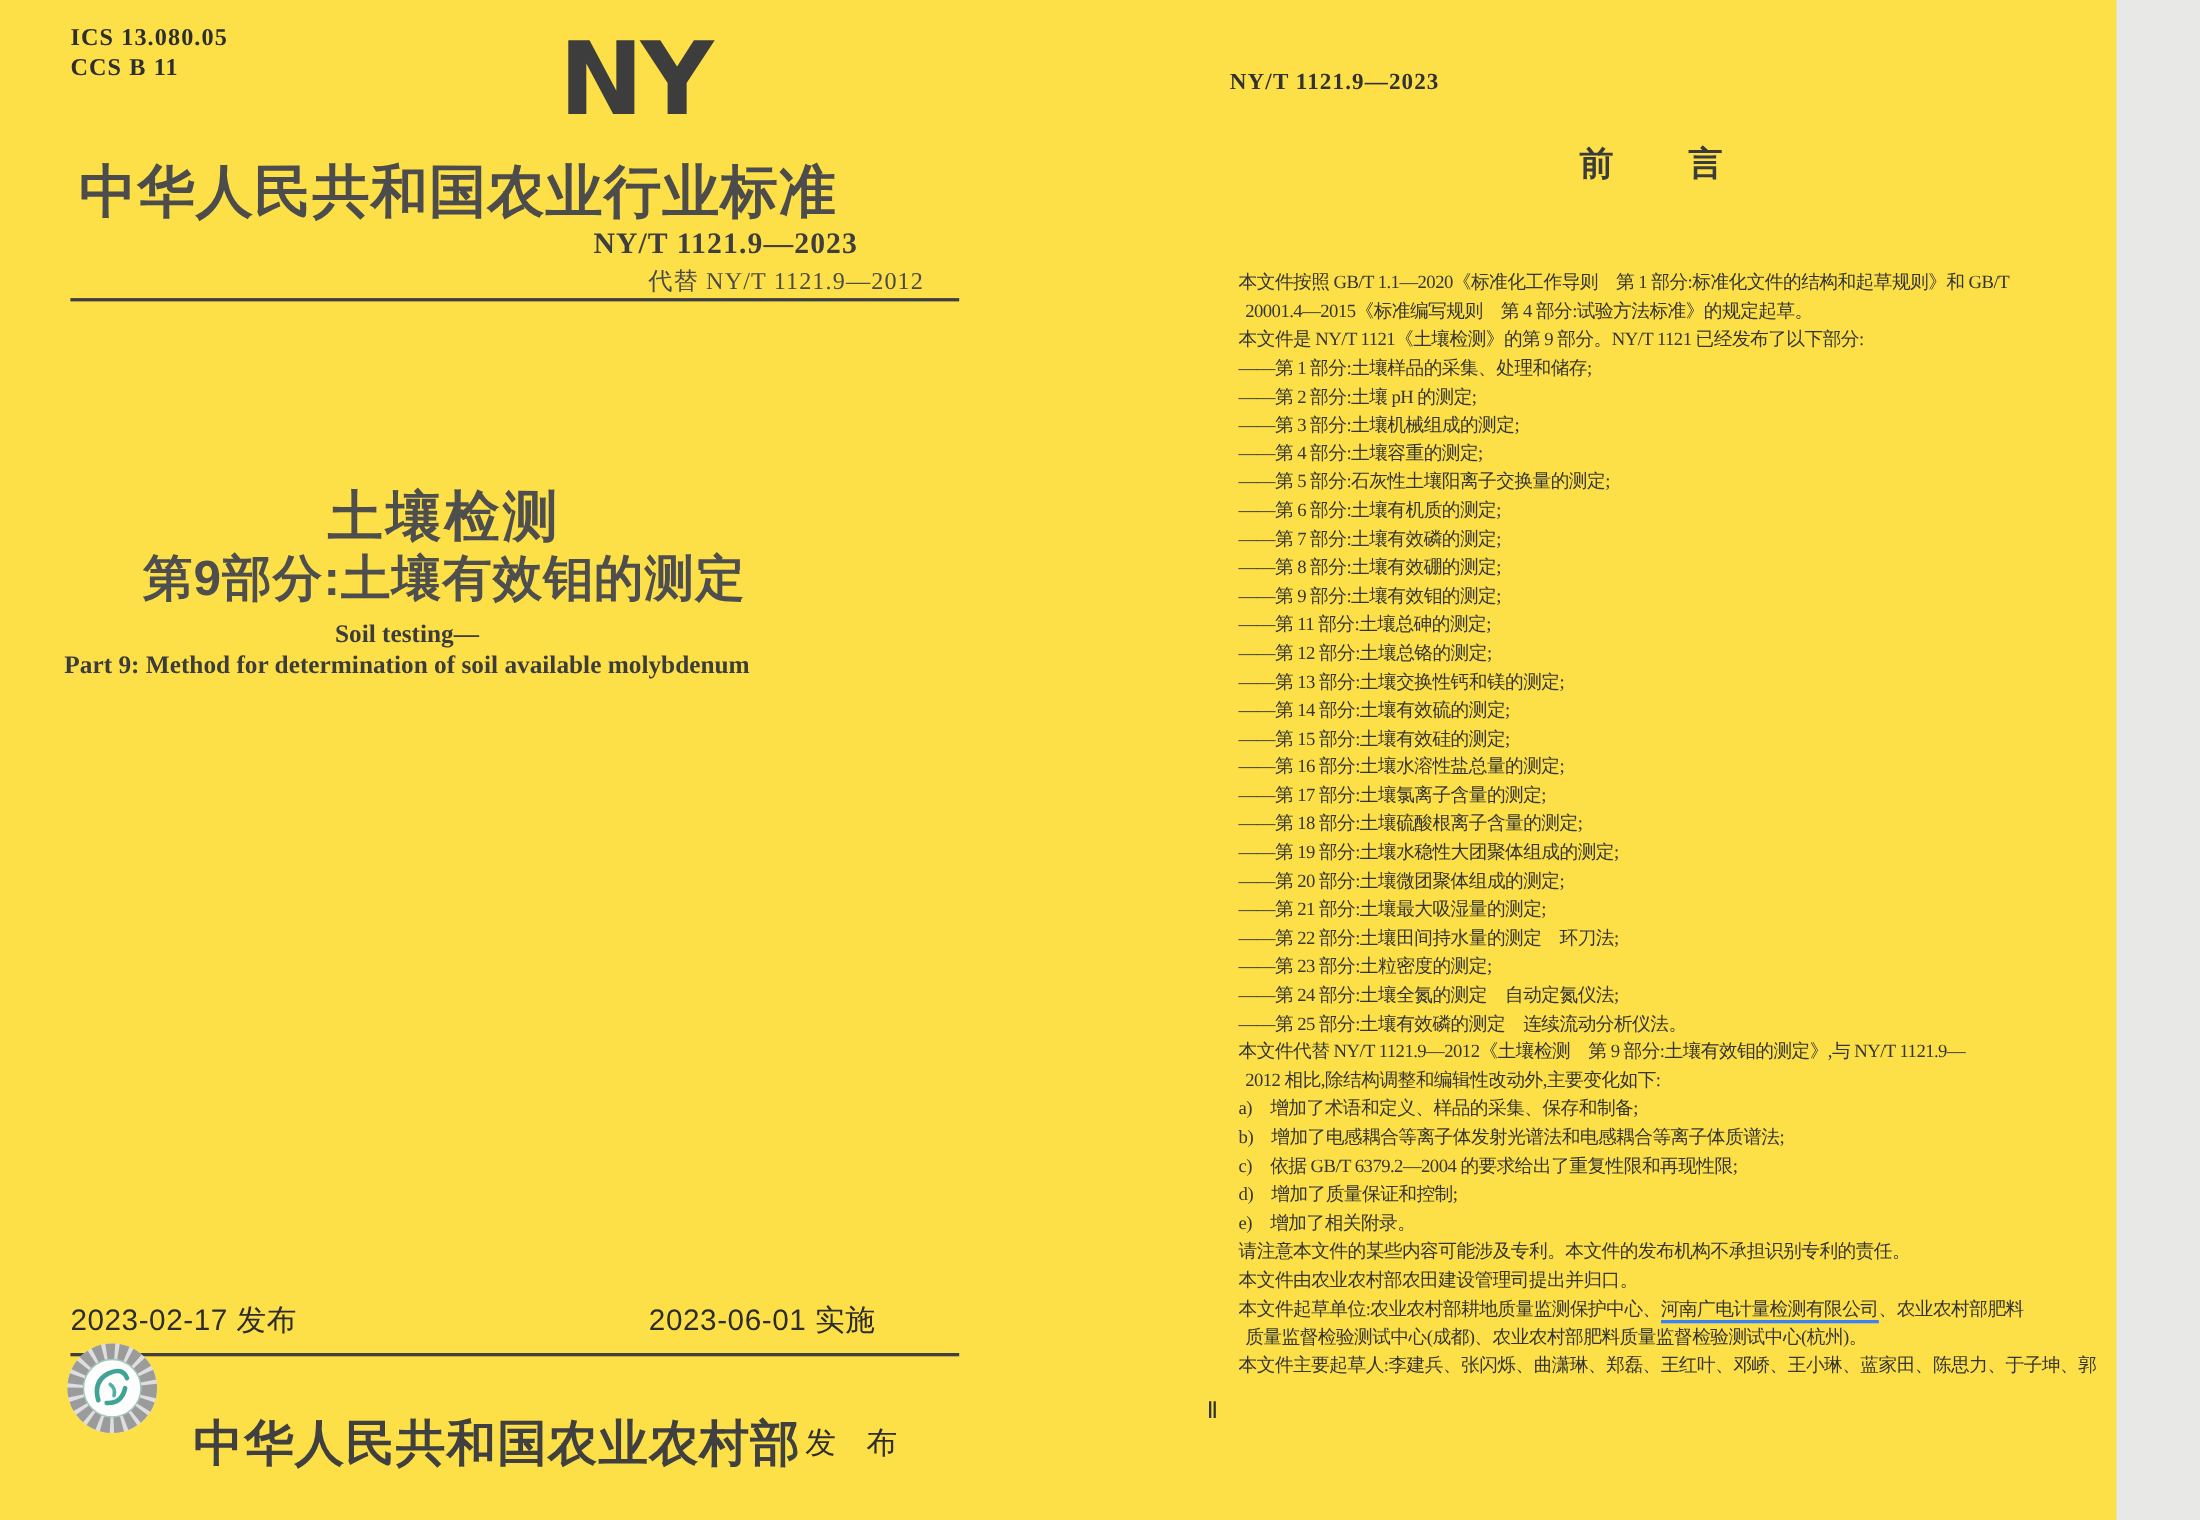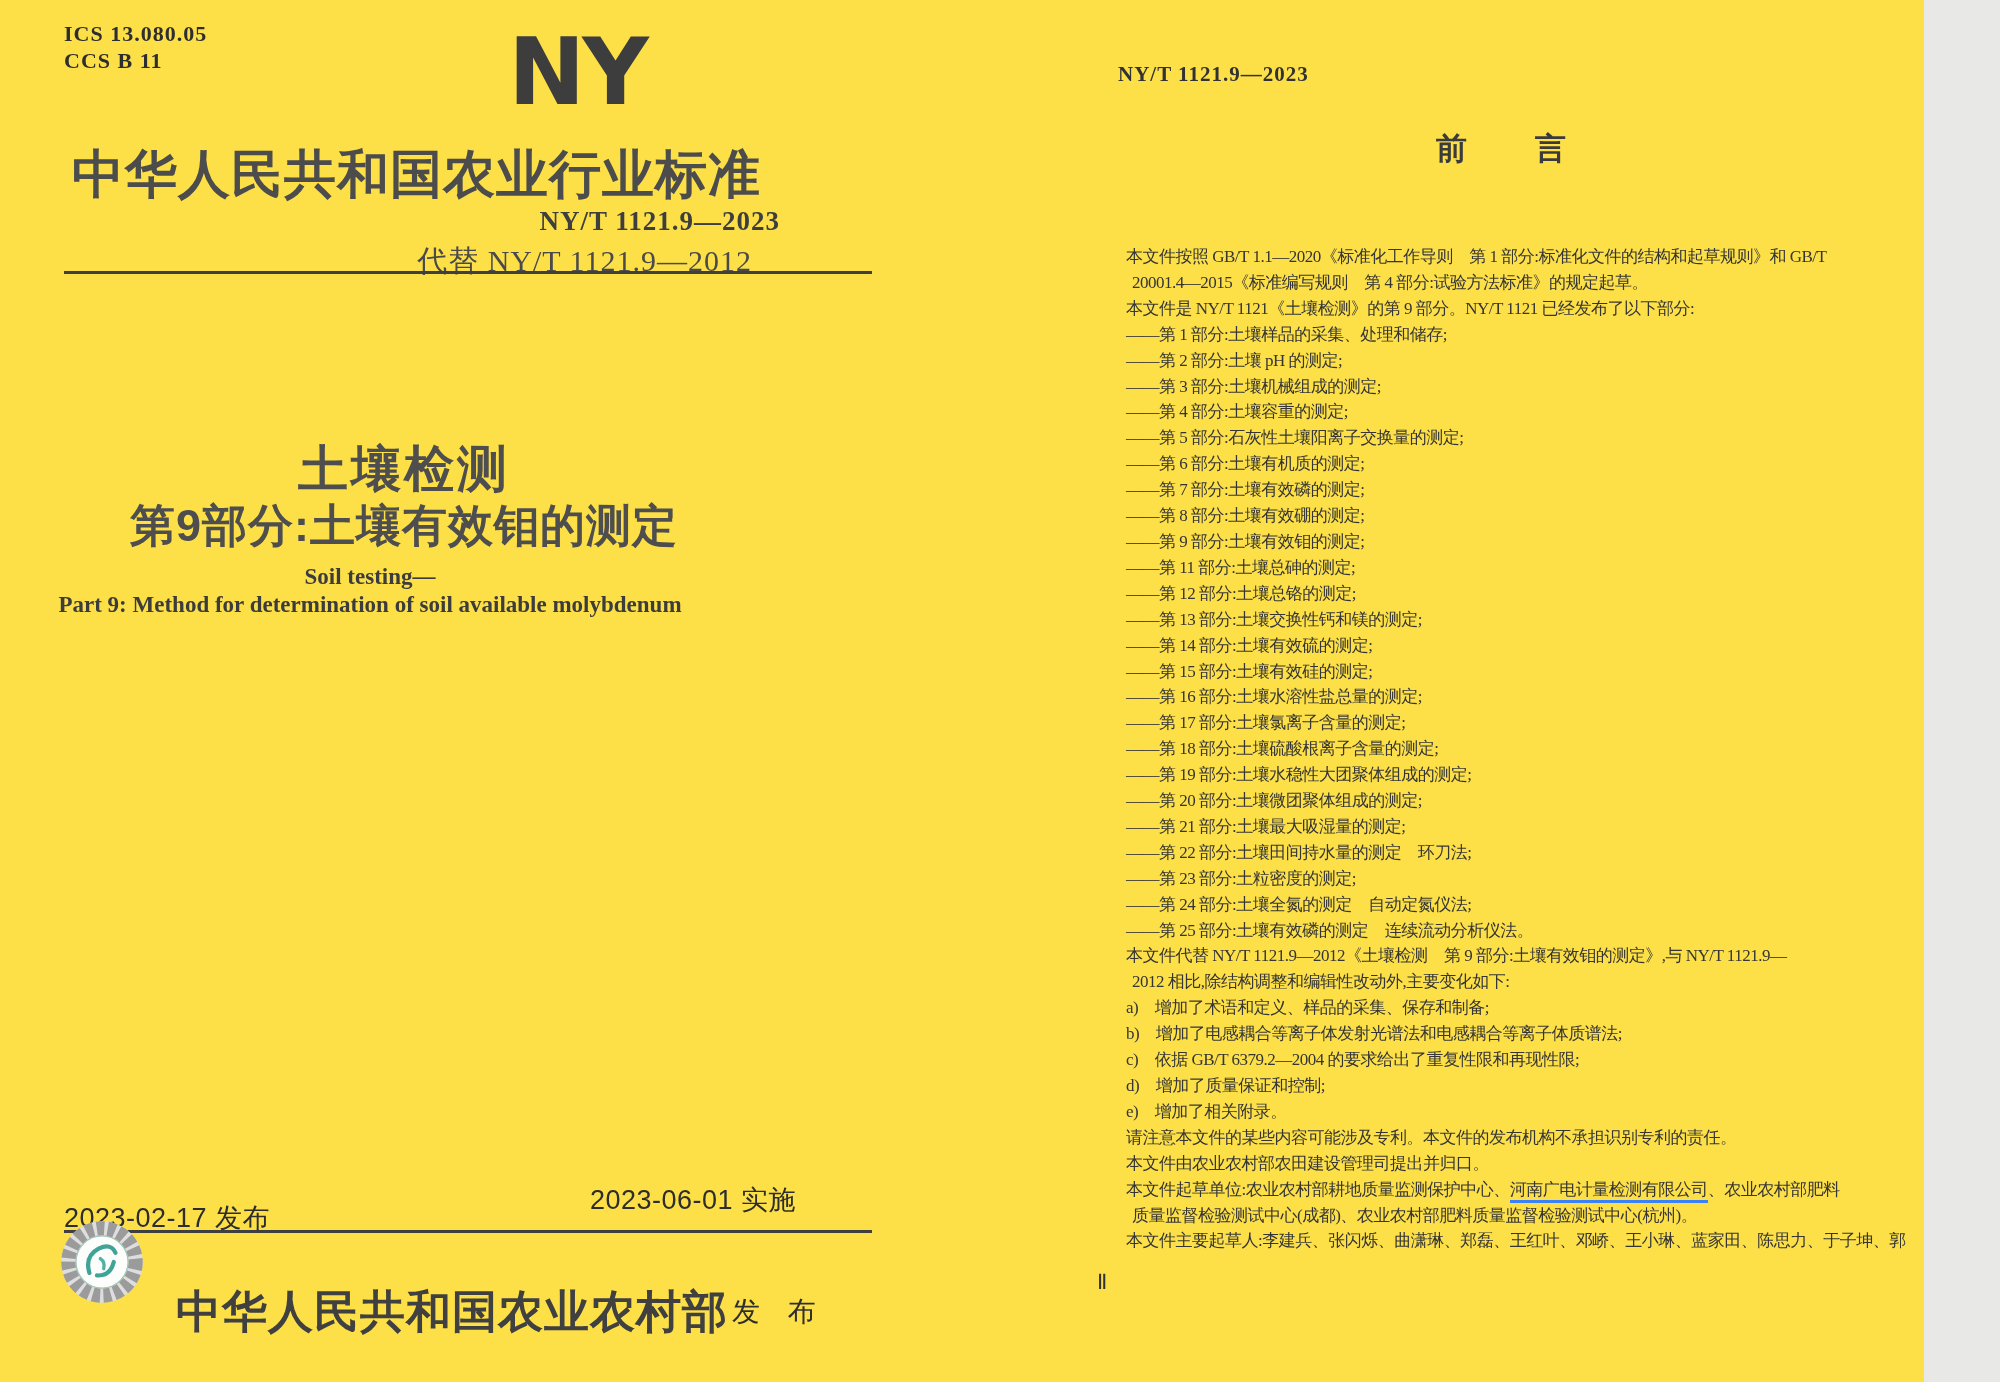--- a/index.html
+++ b/index.html
@@ -8,29 +8,29 @@
     position:relative; width:1924px; height:1382px; background:#fde047;
     font-family:"Liberation Serif", serif; color:#3a3a3a; overflow:hidden;
   }
   
   .ics-block{position:absolute; left:64px; top:20px; font-weight:bold; font-size:22px; line-height:27px; color:#2e2e2e; letter-spacing:1px;}
   .ny-logo{position:absolute; left:492px; top:28px; width:170px; text-align:center;
     font-family:"DejaVu Sans", sans-serif; font-weight:900; font-size:92px; line-height:90px; letter-spacing:-3px; color:#3d3d3d;}
   .std-heading{position:absolute; left:72px; top:140px; width:640px; font-size:52px; font-weight:bold;
     color:#4c4c4c; white-space:nowrap; letter-spacing:1px;}
   .std-number{position:absolute; right:1144px; top:206px; font-size:27px; font-weight:bold; color:#3e3e3e; letter-spacing:1px;}
-  .replaces-note{position:absolute; right:1172px; top:241px; font-size:30px; color:#4a4a4a; letter-spacing:1px;}
+  .replaces-note{position:absolute; right:1084px; top:241px; font-size:22px; color:#4a4a4a; letter-spacing:1px;}
   .rule-top{position:absolute; left:64px; top:271px; width:808px; height:3px; background:#3f3f3f;}
   .title-cn-1{position:absolute; left:0; top:436px; width:808px; text-align:center;
     font-family:"Liberation Sans", sans-serif; font-weight:bold; font-size:50px; color:#4e4e4e; letter-spacing:3px;}
   .title-cn-2{position:absolute; left:0; top:496px; width:808px; text-align:center;
     font-family:"Liberation Sans", sans-serif; font-weight:bold; font-size:45px; color:#4e4e4e; letter-spacing:1px;}
   .title-en-1{position:absolute; left:0; top:564px; width:740px; text-align:center; font-weight:bold; font-size:23px; color:#3c3c3c;}
   .title-en-2{position:absolute; left:0; top:592px; width:740px; text-align:center; font-weight:bold; font-size:23px; color:#3c3c3c;}
-  .issue-date{position:absolute; left:64px; top:1182px; font-family:"Liberation Sans", sans-serif; font-size:27px; color:#2d2d2d; letter-spacing:0.5px;margin-top:18px;}
+  .issue-date{position:absolute; left:64px; top:1182px; font-family:"Liberation Sans", sans-serif; font-size:27px; color:#2d2d2d; letter-spacing:0.5px;}
   .impl-date{position:absolute; right:1128px; top:1182px; font-family:"Liberation Sans", sans-serif; font-size:27px; color:#2d2d2d; letter-spacing:0.5px;}
   .rule-bottom{position:absolute; left:64px; top:1230px; width:808px; height:3px; background:#3f3f3f;}
   .emblem{position:absolute; left:60px; top:1220px; width:84px; height:84px;}
   .publisher-row{position:absolute; left:176px; top:1282px; white-space:nowrap;}
   .publisher-name{font-size:45px; font-weight:bold; color:#404040; letter-spacing:1px;}
   .publisher-suffix{font-family:"Liberation Sans", sans-serif; font-size:28px; color:#2f2f2f; letter-spacing:10px; margin-left:4px; vertical-align:6px;}
   
   .rp-header{position:absolute; left:1118px; top:62px; font-size:21px; font-weight:bold; color:#323232; letter-spacing:1px;}
   .foreword-title{position:absolute; left:1092px; top:128px; width:820px; text-align:center;
     font-family:"Liberation Sans", sans-serif; font-weight:bold; font-size:31px; color:#3b3b3b; letter-spacing:2px;}

